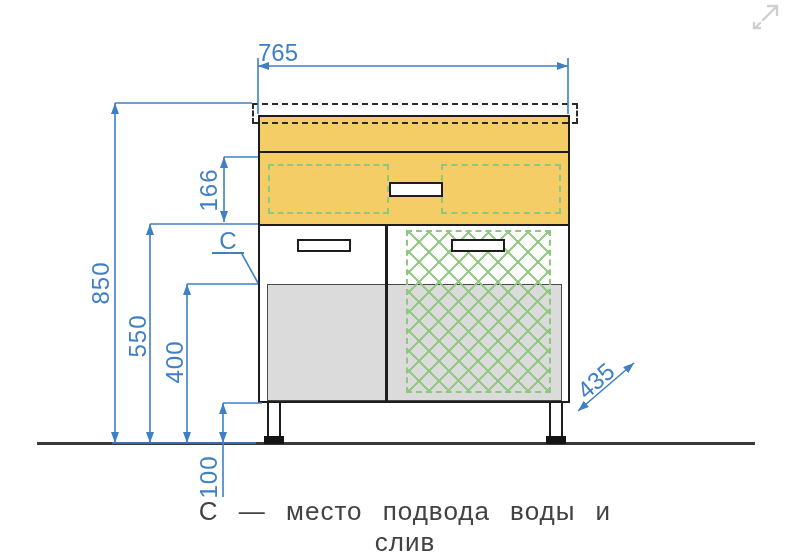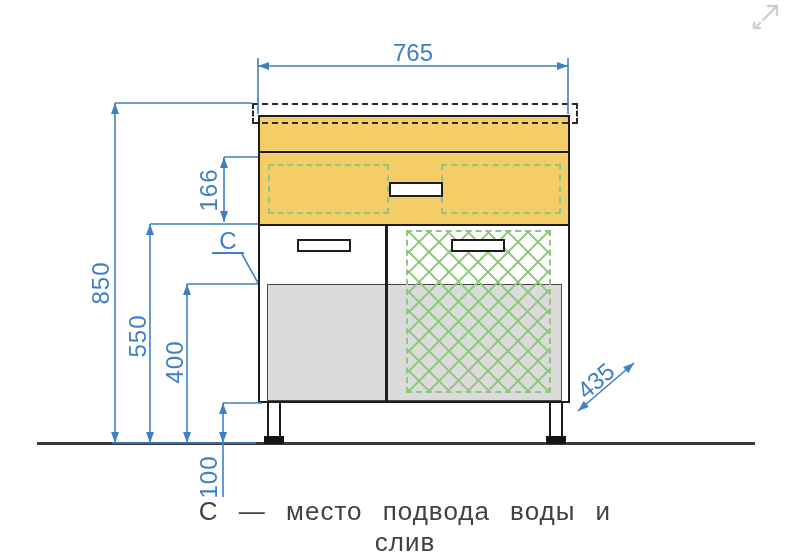--- a/index.html
+++ b/index.html
@@ -31,21 +31,21 @@
   .leg{width:14px;height:34px;background:#ffffff;border-left:2px solid #1d1d1d;border-right:2px solid #1d1d1d;}
   .leg-l{left:267px;top:403px;} .leg-r{left:549px;top:403px;}
   .foot{width:20px;height:8px;background:#141414;}
   .foot-l{left:264px;top:436px;} .foot-r{left:546px;top:436px;}
   .countertop{left:252px;top:103px;width:326px;height:21px;border:2px dashed #2b2b2b;background:transparent;}
   .floor{left:37px;top:442px;width:718px;height:0;border-top:3px solid #3a3a3a;}
 
   
   svg.overlay{position:absolute;left:0;top:0;pointer-events:none;}
   .dim{color:#3f7fc4;font-size:24px;line-height:24px;}
-  .hlabel{text-align:center;}
+  .hlabel{}
   .vlabel{width:70px;height:24px;line-height:24px;text-align:center;transform:rotate(-90deg);letter-spacing:1px;}
   .dlabel{width:66px;height:24px;line-height:24px;text-align:center;transform:rotate(-41deg);}
   .c-label{left:212px;top:227px;width:32px;height:27px;text-align:center;font-size:24px;
            border-bottom:2px solid #3f7fc4;color:#3f7fc4;}
   .caption{left:170px;top:496px;width:470px;text-align:center;font-size:26px;color:#424242;
            letter-spacing:1px;word-spacing:12px;}
   .expand{left:748px;top:2px;width:36px;height:30px;}
 </style>
 </head>
 <body>

